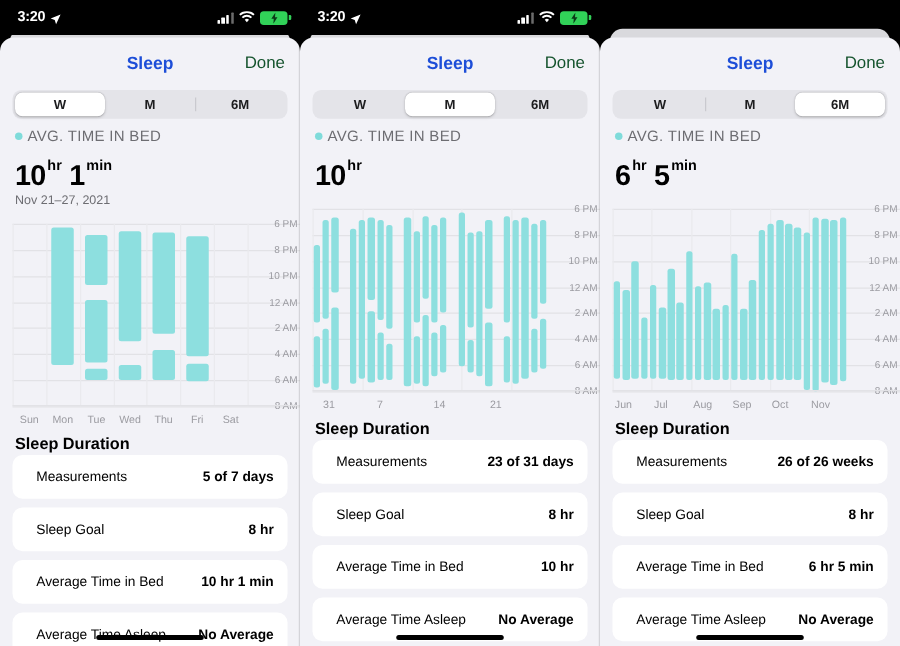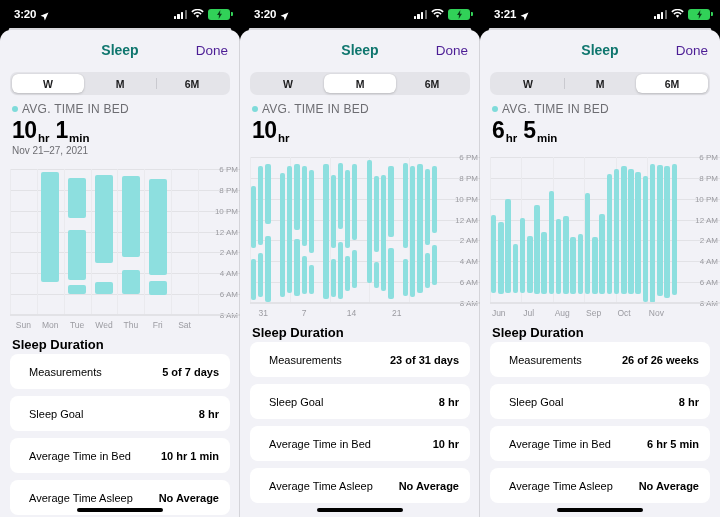--- a/index.html
+++ b/index.html
@@ -70,25 +70,25 @@
     border-radius: 11px 11px 0 0;
     z-index: 2;
     overflow: hidden;
   }
 
   .navbar {
     height: 40px;
     display: flex; align-items: center; justify-content: center;
     position: relative;
   }
-  .nav-title { font-size: 14px; font-weight: bold; color: #0f766e; }
+  .nav-title { font-size: 14px; font-weight: bold; color: #1d4ed8; }
   .nav-done {
     position: absolute; right: 12px; top: 50%;
     transform: translateY(-50%);
-    font-size: 13.5px; color: #4c1d95;
+    font-size: 13.5px; color: #14532d;
   }
 
   
   .seg {
     margin: 2px 10px 0 10px;
     height: 23px;
     background: #e4e4e9;
     border-radius: 7px;
     display: flex;
     padding: 2px;
@@ -115,23 +115,23 @@
   .summary { padding: 7px 12px 2px 12px; }
   .legend { display: flex; align-items: center; gap: 4px; }
   .legend-dot {
     width: 6px; height: 6px; border-radius: 50%;
     background: #7fdbda;
   }
   .legend-label {
     font-size: 12px; color: #6d6d72; letter-spacing: 0.25px;
   }
   .bignum {
-    margin-top: 1px;
+    margin-top: 11px;
     color: #000;
-    display: flex; align-items: flex-end;
+    display: flex; align-items: flex-start;
     font-weight: bold;
   }
   .bignum .v { font-size: 23px; letter-spacing: -0.6px; }
   .bignum .u { font-size: 11.5px; margin-left: 1.5px; }
   .bignum .v2 { font-size: 23px; margin-left: 6px; letter-spacing: -0.6px; }
   .daterange { margin-top: 1px; font-size: 10px; color: #6d6d72; }
 
   
   .chart-wrap {
     position: relative;
@@ -476,44 +476,20 @@
           <div class="row">
             <span class="row-label">Average Time Asleep</span>
             <span class="row-value">No Average</span>
           </div>
         </div>
         <div class="home-ind"></div>
       </div>
       <div class="divider-r"></div>
     </div>
     <div class="phone">
-      <div class="statusbar">
-        <span class="sb-time">3:21</span>
-        <span class="sb-loc"><svg viewBox="0 0 10 10" width="9" height="9">
-            <path d="M9.4 0.6 L0.6 4.3 L4.2 5.5 L5.4 9.4 Z" fill="#fff"></path>
-          </svg></span>
-        <span class="sb-right">
-          <span class="sig">
-            <i></i>
-            <i></i>
-            <i></i>
-            <i></i>
-          </span>
-          <span class="wifi"><svg viewBox="0 0 16 12" width="13" height="10">
-              <path d="M8 10.6 L5.9 8.2 A3.2 3.2 0 0 1 10.1 8.2 Z" fill="#fff"></path>
-              <path d="M2.9 5.4 A7.4 7.4 0 0 1 13.1 5.4 L11.8 6.8 A5.6 5.6 0 0 0 4.2 6.8 Z" fill="#fff"></path>
-              <path d="M0.4 2.7 A10.9 10.9 0 0 1 15.6 2.7 L14.3 4.1 A9 9 0 0 0 1.7 4.1 Z" fill="#fff"></path>
-            </svg></span>
-          <span class="batt">
-            <svg class="bolt" viewBox="0 0 8 11">
-              <path d="M5 0 L1 6 H3.4 L3 11 L7 4.6 H4.6 Z" fill="#0b3b18"></path>
-            </svg>
-          </span>
-        </span>
-      </div>
       <div class="sheet-shoulder"></div>
       <div class="sheet">
         <div class="navbar">
           <span class="nav-title">Sleep</span>
           <span class="nav-done">Done</span>
         </div>
         <div class="seg">
           <div class="seg-item">
             <span>W</span>
           </div>

